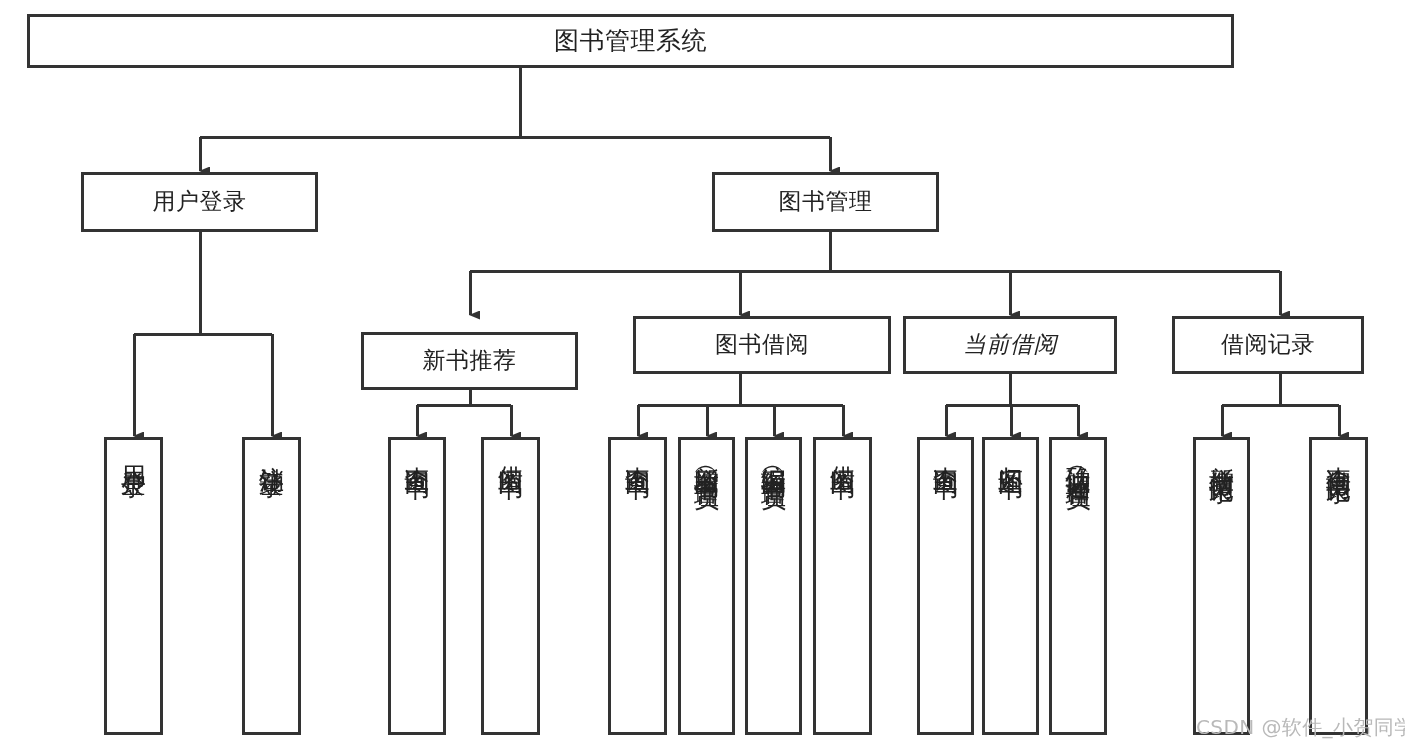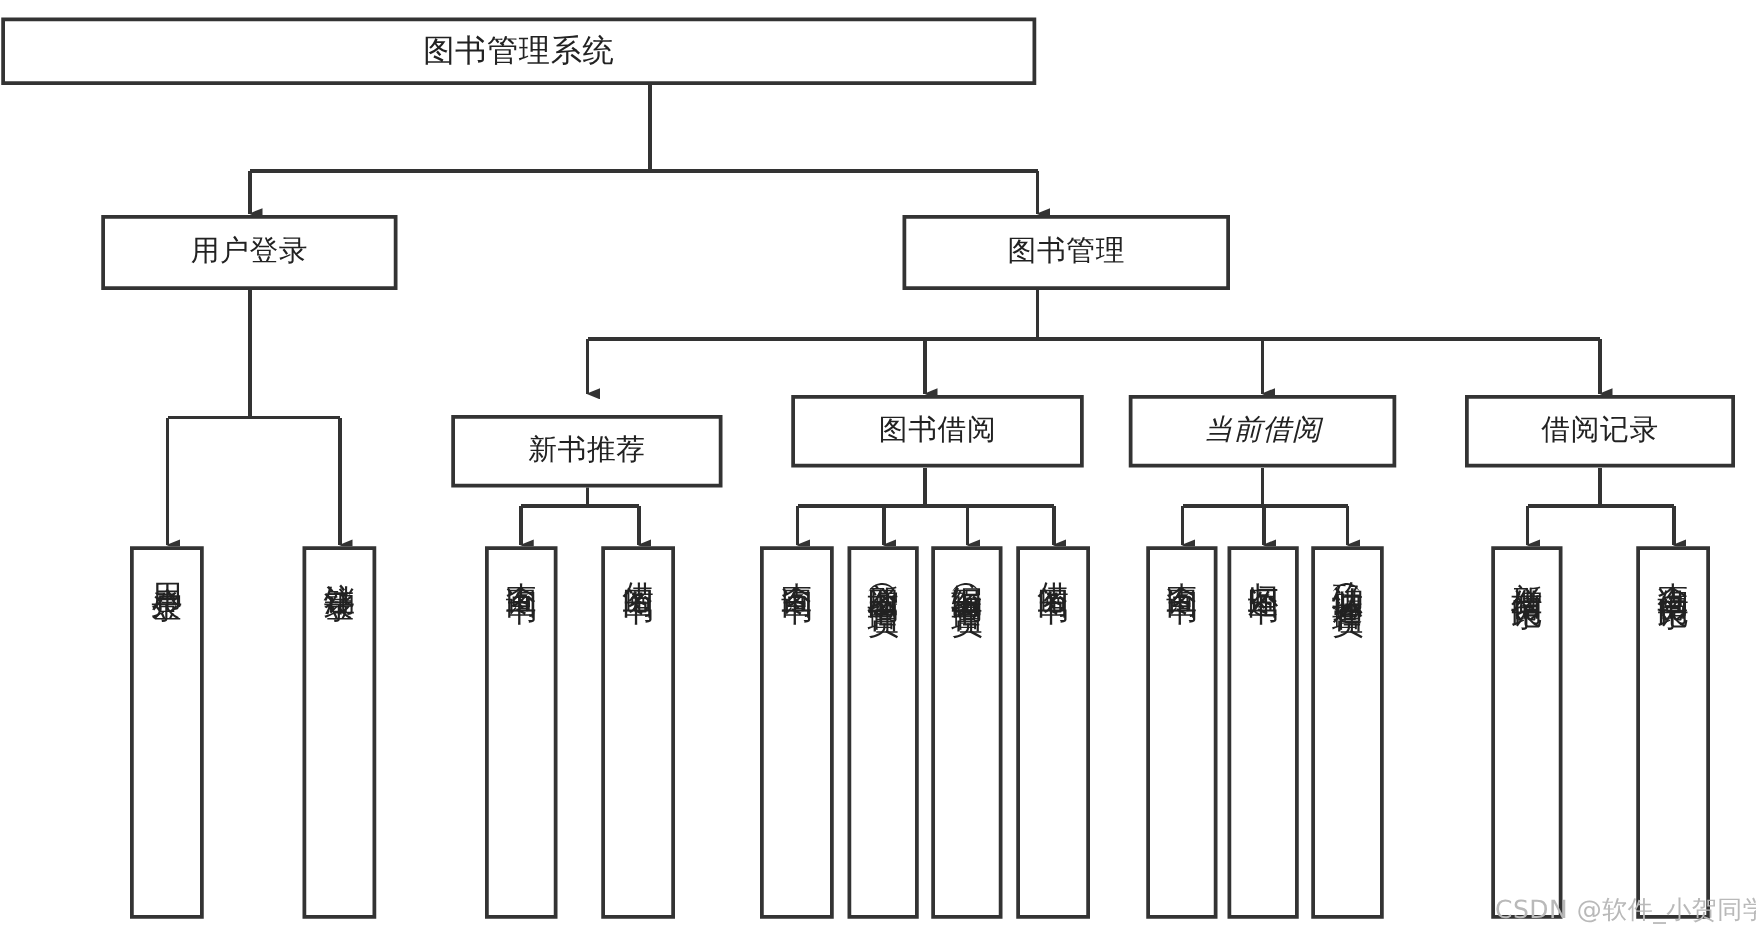--- a/index.html
+++ b/index.html
@@ -112,39 +112,39 @@
         <line x1="1011" y1="405" x2="1011" y2="436" stroke="#333333" stroke-width="3" shape-rendering="crispEdges" marker-end="url(#arrowhead)"></line>
         <line x1="1078" y1="405" x2="1078" y2="436" stroke="#333333" stroke-width="3" shape-rendering="crispEdges" marker-end="url(#arrowhead)"></line>
         <line x1="1280" y1="374" x2="1280" y2="405" stroke="#333333" stroke-width="3" shape-rendering="crispEdges"></line>
         <line x1="1222" y1="405" x2="1339" y2="405" stroke="#333333" stroke-width="3" shape-rendering="crispEdges"></line>
         <line x1="1222" y1="405" x2="1222" y2="436" stroke="#333333" stroke-width="3" shape-rendering="crispEdges" marker-end="url(#arrowhead)"></line>
         <line x1="1339" y1="405" x2="1339" y2="436" stroke="#333333" stroke-width="3" shape-rendering="crispEdges" marker-end="url(#arrowhead)"></line>
       </g>
   </svg>
 
   <div id="node-layer">
-      <div class="node horiz root" style="left: 1px; top: 14px; width: 828px; height: 54px; border-color: rgb(51, 51, 51); background: rgb(255, 255, 255);">
+      <div class="node horiz root" style="left: 27px; top: 14px; width: 1207px; height: 54px; border-color: rgb(51, 51, 51); background: rgb(255, 255, 255);">
         <span class="label" style="color: rgb(34, 34, 34);">图书管理系统</span>
       </div>
       <div class="node horiz" style="left: 81px; top: 172px; width: 237px; height: 60px; border-color: rgb(51, 51, 51); background: rgb(255, 255, 255);">
         <span class="label" style="color: rgb(34, 34, 34);">用户登录</span>
       </div>
-      <div class="node horiz" style="left: 712px; top: 172px; width: 262px; height: 60px; border-color: rgb(51, 51, 51); background: rgb(255, 255, 255); margin-left: 10px;">
+      <div class="node horiz" style="left: 712px; top: 172px; width: 227px; height: 60px; border-color: rgb(51, 51, 51); background: rgb(255, 255, 255);">
         <span class="label" style="color: rgb(34, 34, 34);">图书管理</span>
       </div>
       <div class="node horiz" style="left: 361px; top: 316px; width: 217px; height: 58px; border-color: rgb(51, 51, 51); background: rgb(255, 255, 255); margin-top: 16px;">
         <span class="label" style="color: rgb(34, 34, 34);">新书推荐</span>
       </div>
-      <div class="node horiz" style="left: 633px; top: 316px; width: 234px; height: 58px; border-color: rgb(51, 51, 51); background: rgb(255, 255, 255);">
+      <div class="node horiz" style="left: 633px; top: 316px; width: 258px; height: 58px; border-color: rgb(51, 51, 51); background: rgb(255, 255, 255);">
         <span class="label" style="color: rgb(34, 34, 34);">图书借阅</span>
       </div>
       <div class="node horiz" style="left: 903px; top: 316px; width: 214px; height: 58px; border-color: rgb(51, 51, 51); background: rgb(255, 255, 255); font-style: italic;">
         <span class="label" style="color: rgb(34, 34, 34);">当前借阅</span>
       </div>
-      <div class="node horiz" style="left: 1172px; top: 316px; width: 216px; height: 58px; border-color: rgb(51, 51, 51); background: rgb(255, 255, 255);">
+      <div class="node horiz" style="left: 1172px; top: 316px; width: 192px; height: 58px; border-color: rgb(51, 51, 51); background: rgb(255, 255, 255);">
         <span class="label" style="color: rgb(34, 34, 34);">借阅记录</span>
       </div>
       <div class="node vert" style="left: 104px; top: 437px; width: 59px; height: 298px; border-color: rgb(51, 51, 51); background: rgb(255, 255, 255);">
         <span class="label" style="color: rgb(34, 34, 34);">用户登录</span>
       </div>
       <div class="node vert" style="left: 242px; top: 437px; width: 59px; height: 298px; border-color: rgb(51, 51, 51); background: rgb(255, 255, 255);">
         <span class="label" style="color: rgb(34, 34, 34);">注销登录</span>
       </div>
       <div class="node vert" style="left: 388px; top: 437px; width: 58px; height: 298px; border-color: rgb(51, 51, 51); background: rgb(255, 255, 255);">
         <span class="label" style="color: rgb(34, 34, 34);">查询图书</span>

